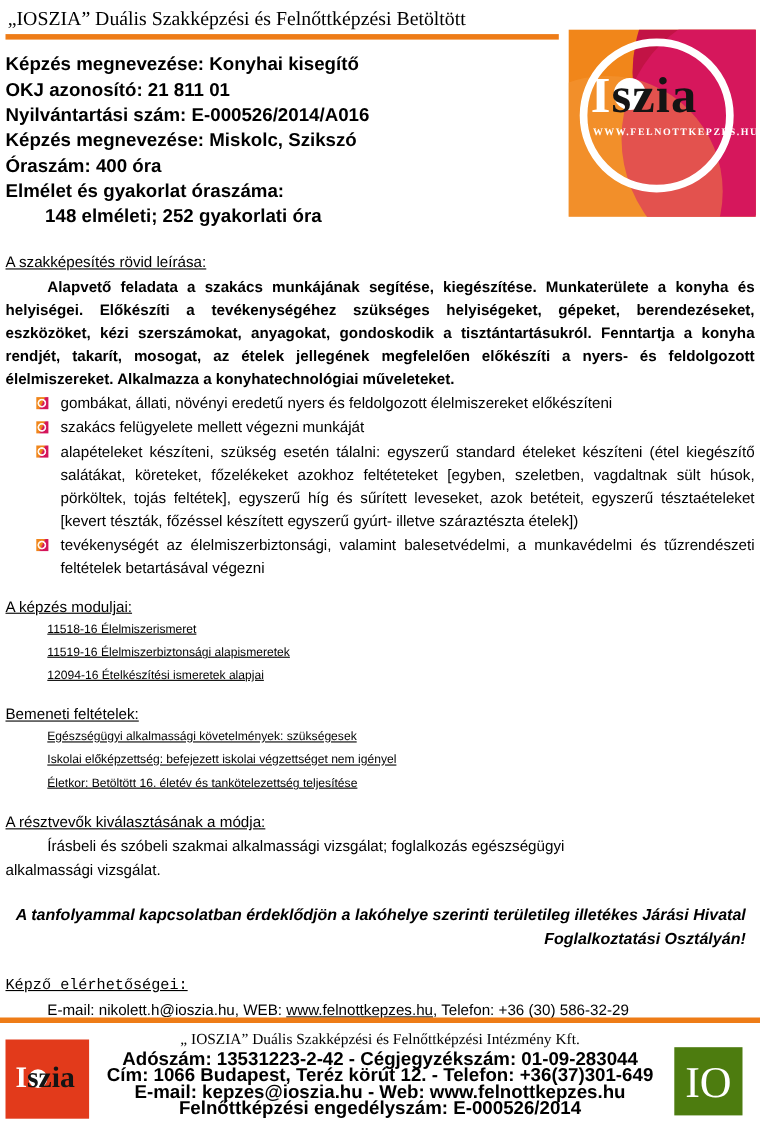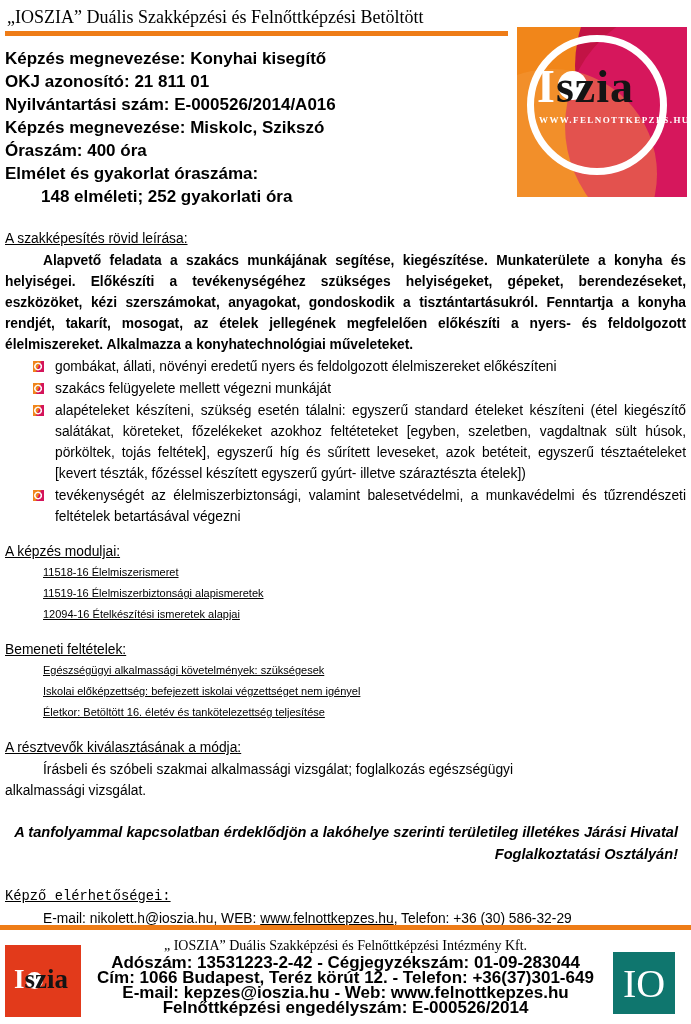--- a/index.html
+++ b/index.html
@@ -51,21 +51,21 @@
   .footer { position:absolute; left:0; bottom:0; width:691px; height:99px; }
   .footer-rule { position:absolute; left:0; top:0; width:691px; height:5px; background:#EE7C17; }
   .footer-center { position:absolute; left:0; top:12px; width:691px; text-align:center; }
   .footer-company { font-family:"Liberation Serif", serif; font-size:14px; line-height:18px; }
   .footer-line { font-size:17px; line-height:15px;font-weight:bold; }
   .flogo { position:absolute; left:5px; top:20px; width:76px; height:72px; background:#E23A1B; overflow:hidden; }
   .flogo-dot { position:absolute; left:21px; top:27px; width:17px; height:17px; border-radius:50%; background:#fff; }
   .flogo-text { position:absolute; left:9px; top:18px; font-family:"Liberation Serif", serif; font-weight:bold; font-size:27px; line-height:32px; }
   .flogo-text .li { color:#fff; }
   .flogo-text .lszia { color:#141414; }
-  .rlogo { position:absolute; right:16px; top:27px; width:62px; height:62px; background:#0f766e; display:flex; align-items:center; justify-content:center; }
+  .rlogo { position:absolute; right:16px; top:27px; width:62px; height:62px; background:#4d7c0f; display:flex; align-items:center; justify-content:center; }
   .rlogo-text { color:#fff; font-family:"Liberation Serif", serif; font-size:40px; }
 </style>
 </head>
 <body>
 
 <div class="page">
 
   <div class="org-title">„IOSZIA” Duális Szakképzési és Felnőttképzési Betöltött</div>
   <div class="header-rule"></div>
 

